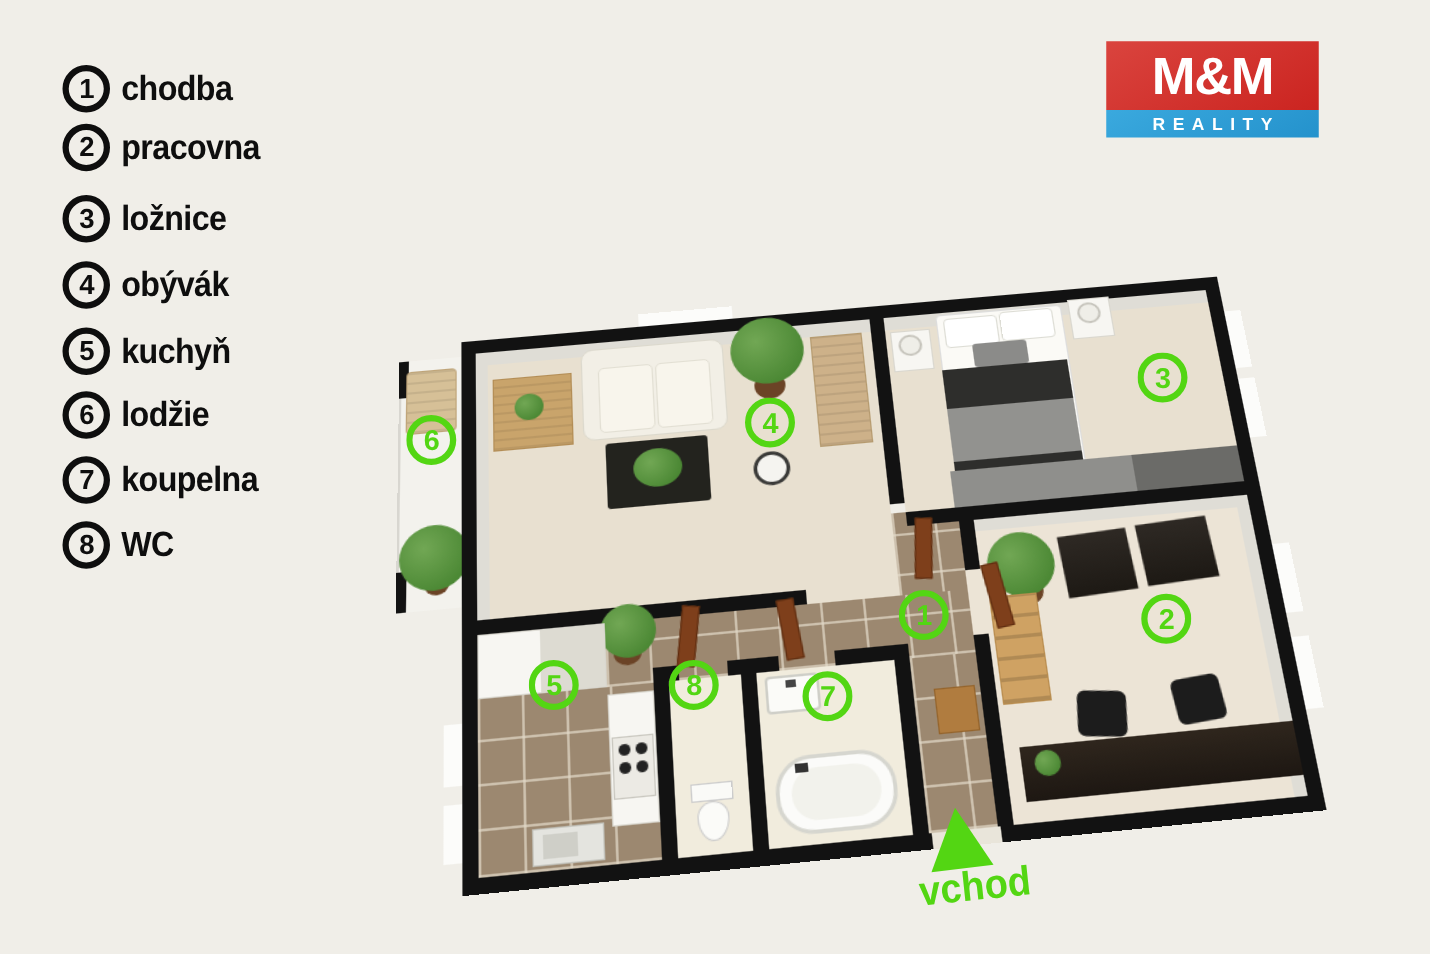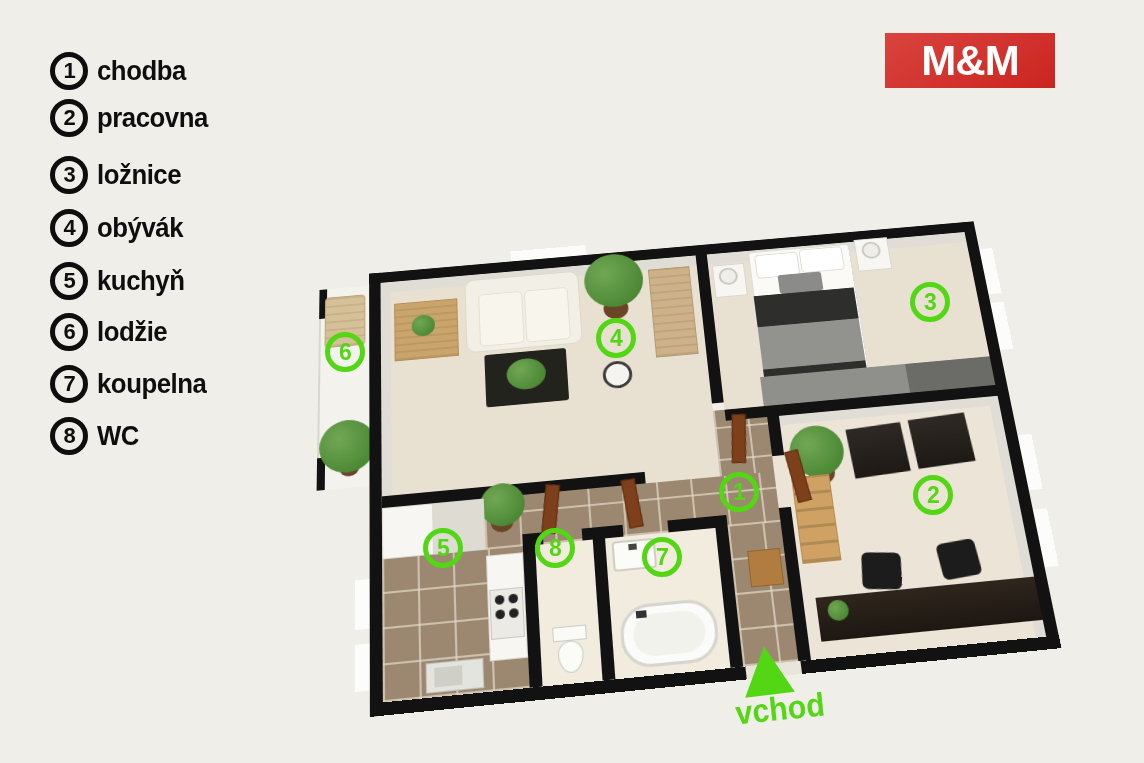--- a/index.html
+++ b/index.html
@@ -86,20 +86,21 @@
         <span class="lg-label">koupelna</span>
       </div>
     <div class="lg-row" style="top:416px">
         <span class="lg-circle">8</span>
         <span class="lg-label">WC</span>
       </div>
   </div>
 
   <div id="logo" class="abs">
     <div class="red">M&amp;M</div>
+    <div class="blue">REALITY</div>
   </div>
 
   <div id="plan" class="abs">
 
     <div class="abs beige" style="left:12px;top:12px;width:334px;height:238px"></div>
     <div class="abs beige" style="left:358px;top:12px;width:278px;height:178px"></div>
     <div class="abs beige2" style="left:412px;top:202px;width:224px;height:246px"></div>
     <div class="abs tiles" style="left:346px;top:190px;width:54px;height:122px"></div>
     <div class="abs tiles" style="left:112px;top:260px;width:288px;height:52px"></div>
     <div class="abs tiles" style="left:348px;top:312px;width:52px;height:136px"></div>

